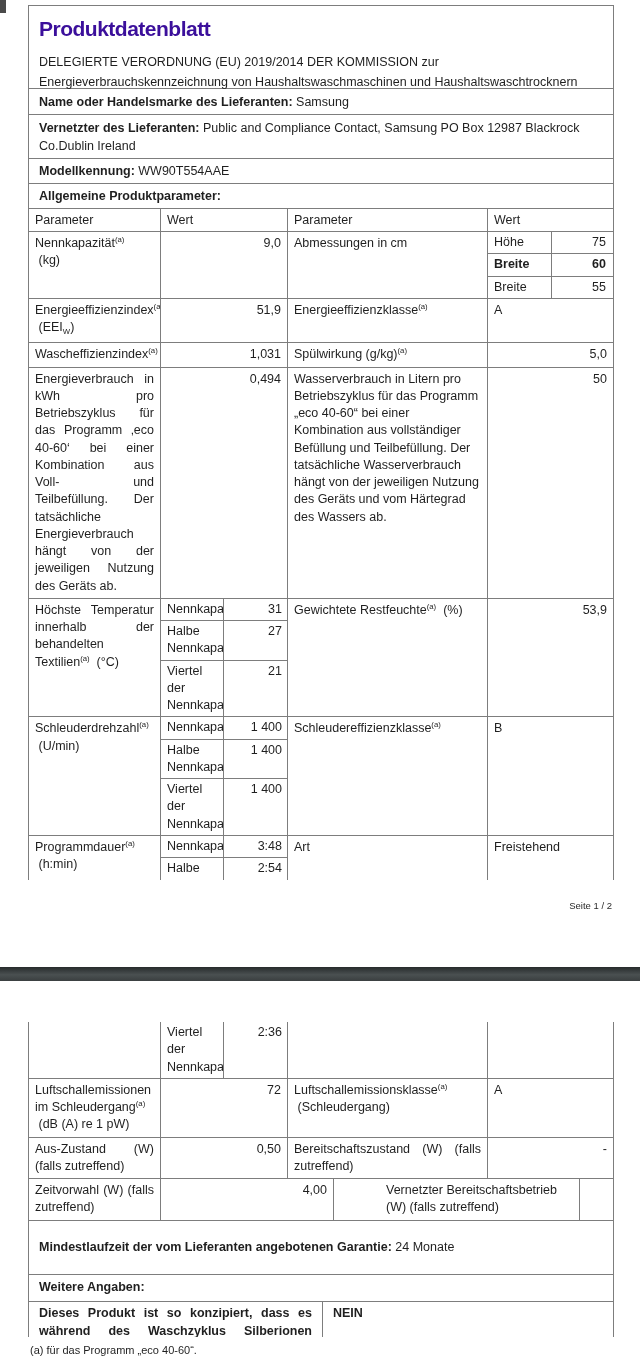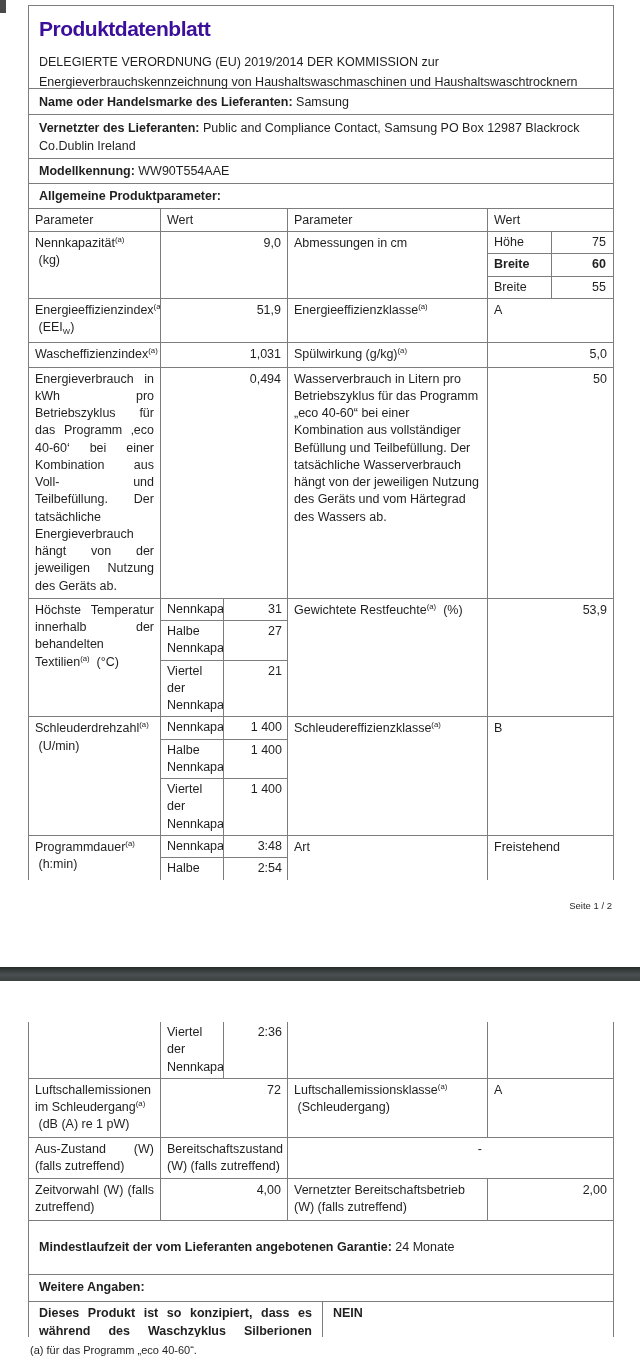--- a/index.html
+++ b/index.html
@@ -209,25 +209,26 @@
 
   <div class="trow" style="min-height:57px;">
     <div class="c lab">Luftschallemissionen<br>im Schleudergang<sup>(a)</sup><br>&nbsp;(dB (A) re 1 pW)</div>
     <div class="c num">72</div>
     <div class="c lab">Luftschallemissionsklasse<sup>(a)</sup><br>&nbsp;(Schleudergang)</div>
     <div class="c">A</div>
   </div>
 
   <div class="trow" style="min-height:37px;">
     <div class="c lab just">Aus-Zustand (W) (falls zutreffend)</div>
+    <div class="c num">0,50</div>
     <div class="c lab just">Bereitschaftszustand (W) (falls zutreffend)</div>
     <div class="c num">-</div>
   </div>
 
-  <div class="trow" style="min-height:38px;">
+  <div class="trow" style="min-height:38px;gap:46px;">
     <div class="c lab just">Zeitvorwahl (W) (falls zutreffend)</div>
     <div class="c num">4,00</div>
     <div class="c lab">Vernetzter Bereitschaftsbetrieb (W) (falls zutreffend)</div>
     <div class="c num">2,00</div>
   </div>
 
   <div class="trow full" style="min-height:28px;">
     <div class="c" style="padding:18px 10px;">
       <span class="b">Mindestlaufzeit der vom Lieferanten angebotenen Garantie:</span>
       <span>24 Monate</span>

